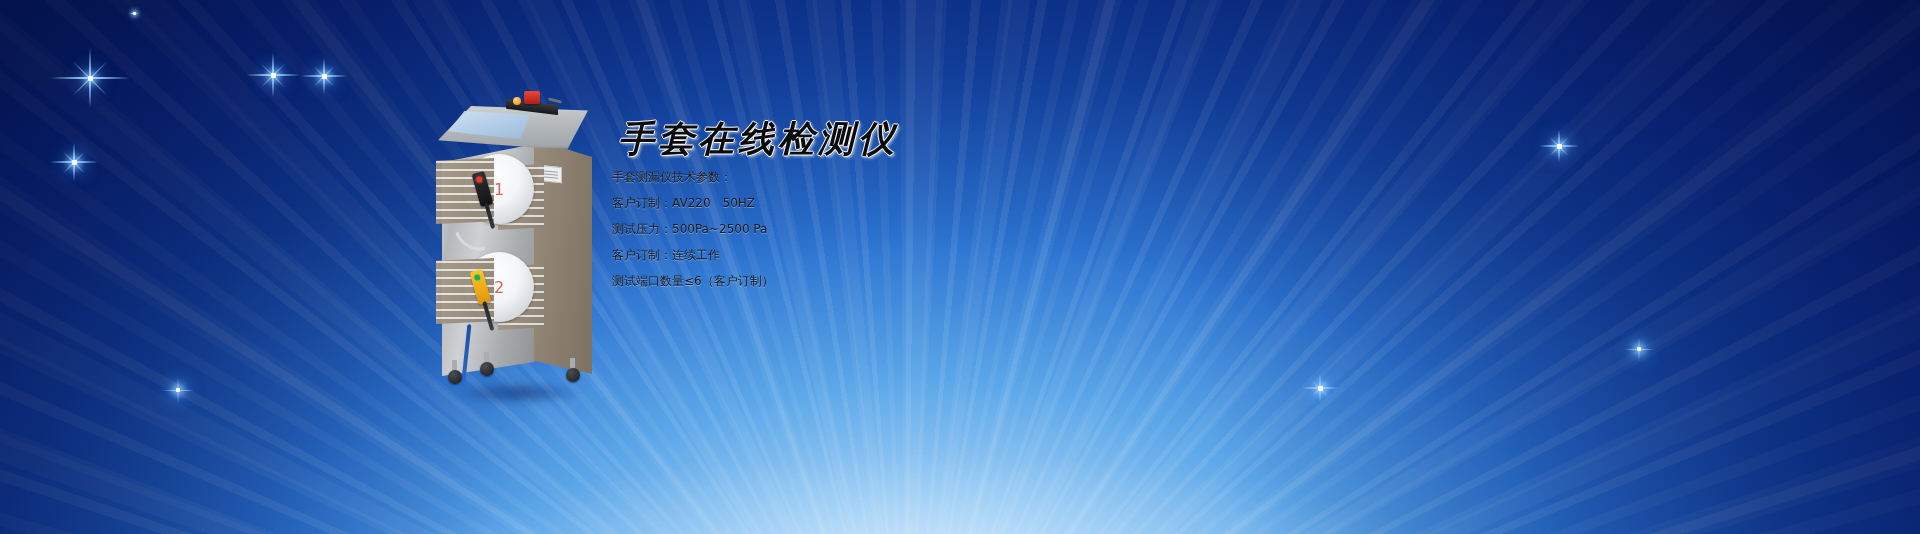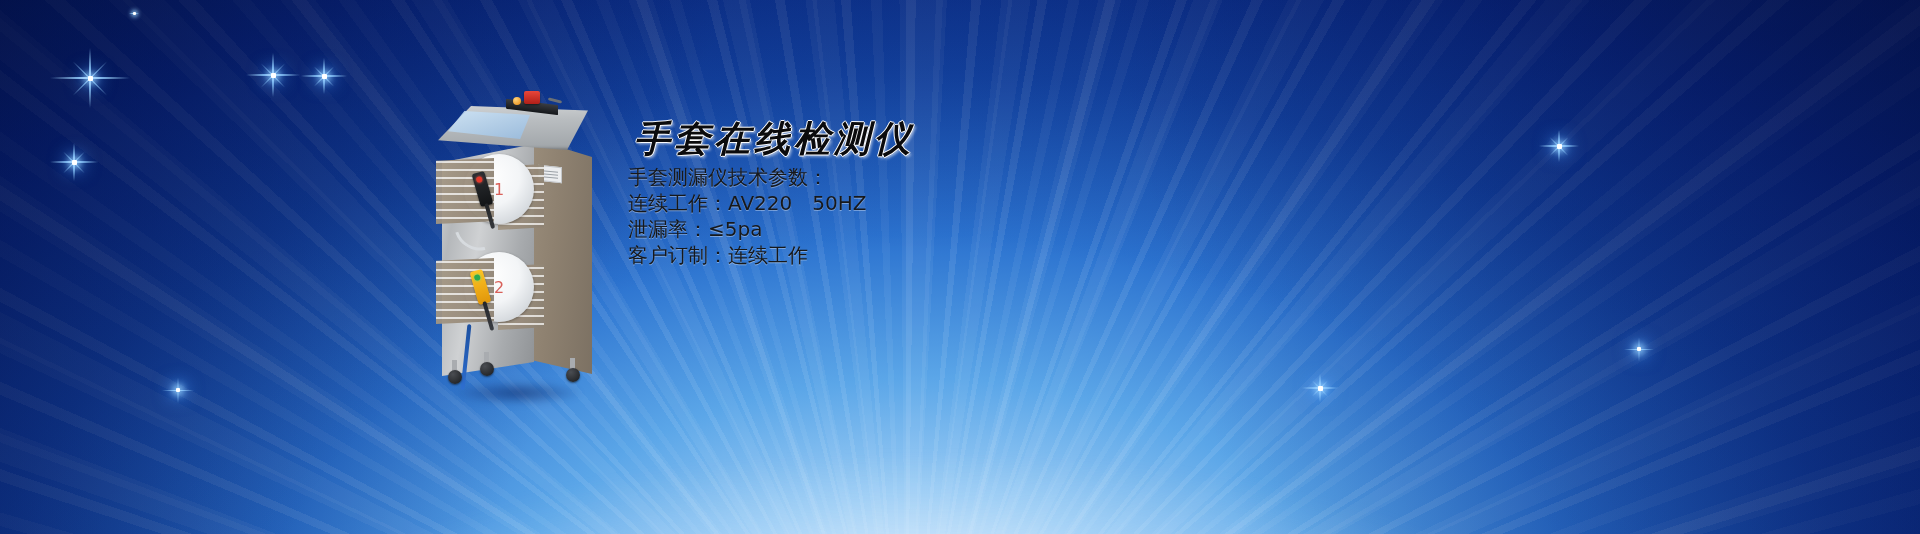--- a/index.html
+++ b/index.html
@@ -220,21 +220,21 @@
   .m-leg{
     position:absolute;width:5px;height:14px;background:#a9acb0;
   }
   .m-leg-1{left:34px;top:274px;}
   .m-leg-2{left:66px;top:266px;}
   .m-leg-3{left:152px;top:272px;}
 
   
   .content{
     position:absolute;
-    left:628px; top:118px;
+    left:612px; top:118px;
     width:700px;
   }
   .title{
     font-family:"DejaVu Serif","Liberation Serif",serif;
     font-size:36px;
     font-weight:700;
     font-style:italic;
     letter-spacing:4px;
     color:#0b0b0d;
     margin:0 0 6px 6px;
@@ -243,21 +243,21 @@
        1px 0 0 rgba(255,255,255,.95),
       -1px 0 0 rgba(255,255,255,.95),
        0 1px 0 rgba(255,255,255,.95),
        0 -1px 0 rgba(255,255,255,.95),
        2px 2px 3px rgba(255,255,255,.6);
     white-space:nowrap;
   }
   .specs{list-style:none;margin:0;padding:0;}
   .specs li{
     font-family:"DejaVu Sans","Liberation Sans",sans-serif;
-    font-size:20px;
+    font-size:12px;
     color:#17181a;
     line-height:26px;
     white-space:nowrap;
     text-shadow:0 1px 0 rgba(255,255,255,.35);
   }
 </style>
 </head>
 <body>
 
 <div class="banner">
@@ -361,19 +361,20 @@
     <div class="m-leg m-leg-3"></div>
     <div class="m-caster m-caster-1"></div>
     <div class="m-caster m-caster-2"></div>
     <div class="m-caster m-caster-3"></div>
   </div>
 
   <div class="content">
     <h1 class="title">手套在线检测仪</h1>
     <ul class="specs">
       <li>手套测漏仪技术参数：</li>
-      <li>连续工作：AV220　50HZ</li>
-      <li>泄漏率：≤5pa</li>
+      <li>客户订制：AV220　50HZ</li>
+      <li>测试压力：500Pa~2500 Pa</li>
       <li>客户订制：连续工作</li>
+      <li>测试端口数量≤6（客户订制）</li>
     </ul>
   </div>
 
 </div>
 
 </body></html>

